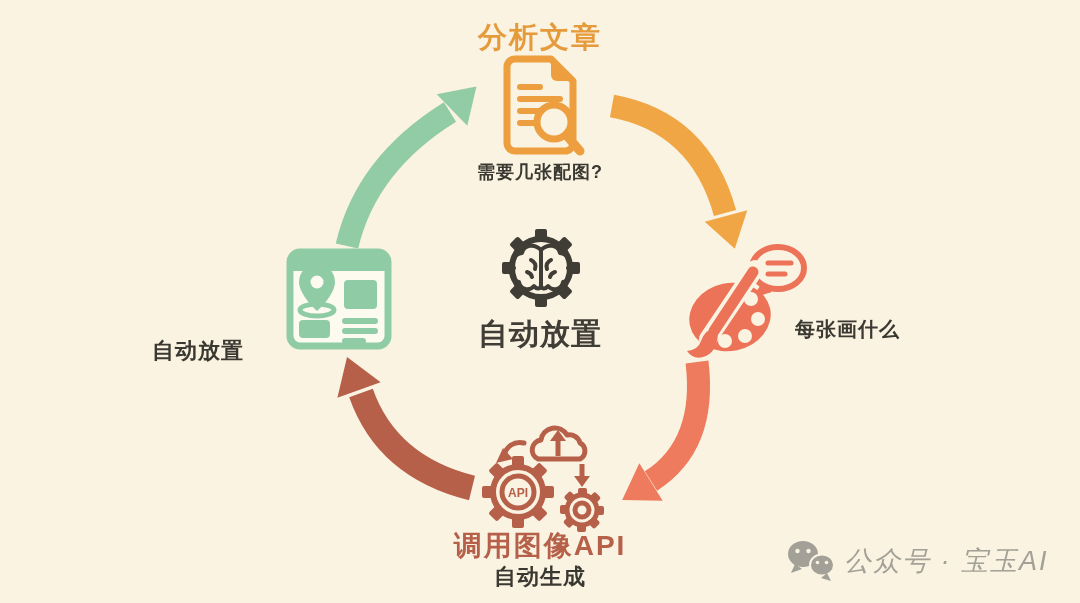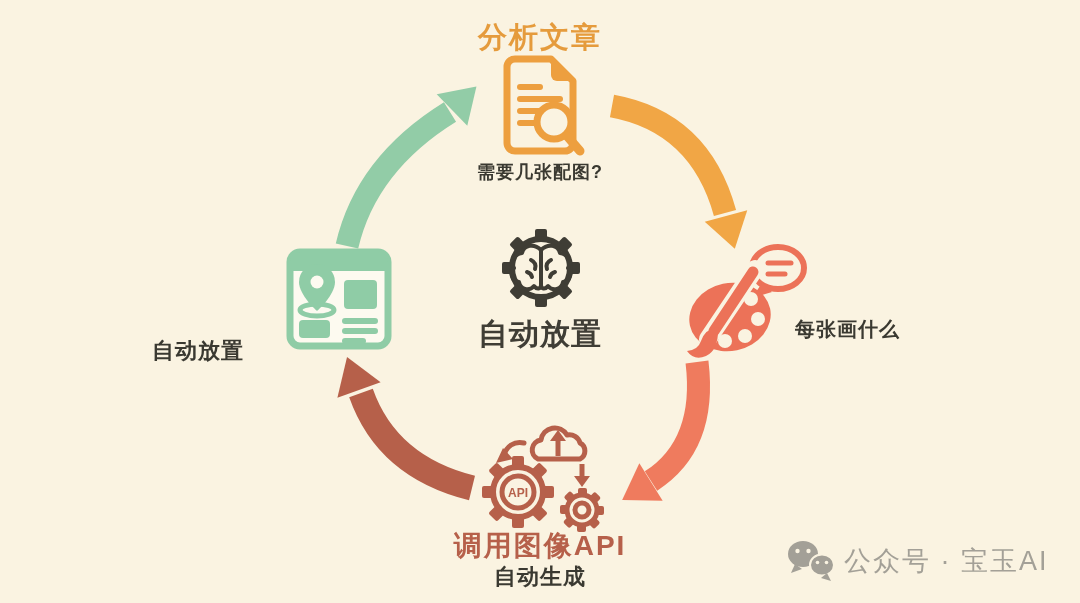--- a/index.html
+++ b/index.html
@@ -9,21 +9,21 @@
     background:#FAF3E1;
   }
   .abs{position:absolute;}
   .t-center{text-align:center;}
   .title{font-weight:bold;letter-spacing:2px;}
   .subtitle{font-weight:600;color:#3A3931;letter-spacing:1px;}
   .c-orange{color:#E59B3C;}
   .c-coral{color:#E8735A;}
   .c-brick{color:#B6604A;}
   .c-green{color:#7FC29A;}
-  .c-gray{color:#A3A097;}
+  .c-gray{color:#A3A097;font-style:italic;}
   .center-text{font-weight:bold;font-size:30px;line-height:40px;color:#3F3D35;letter-spacing:1px;}
   .footer-label{font-size:27px;letter-spacing:2px;font-weight:500;}
   .watermark{font-size:38px;color:#C9C2AA;opacity:.55;letter-spacing:4px;}
   svg{display:block;}
 </style>
 </head>
 <body>
 
 <div class="canvas">
 

